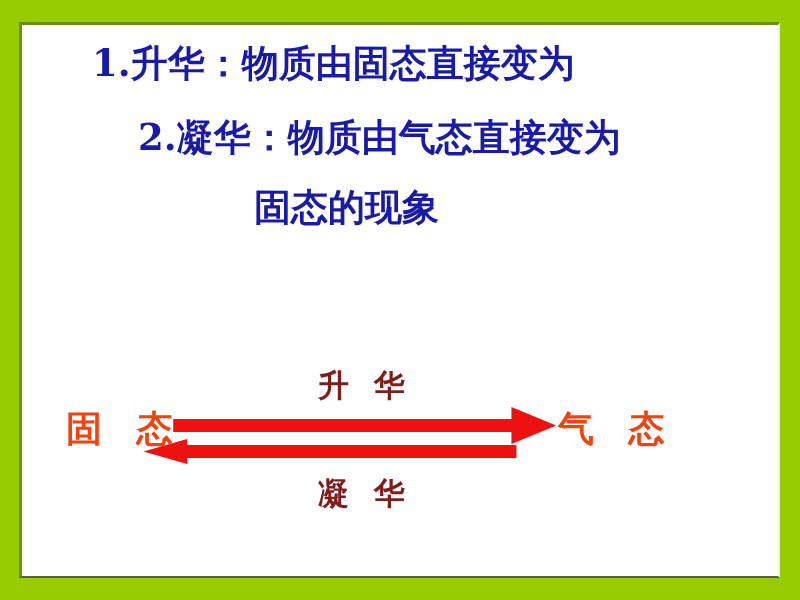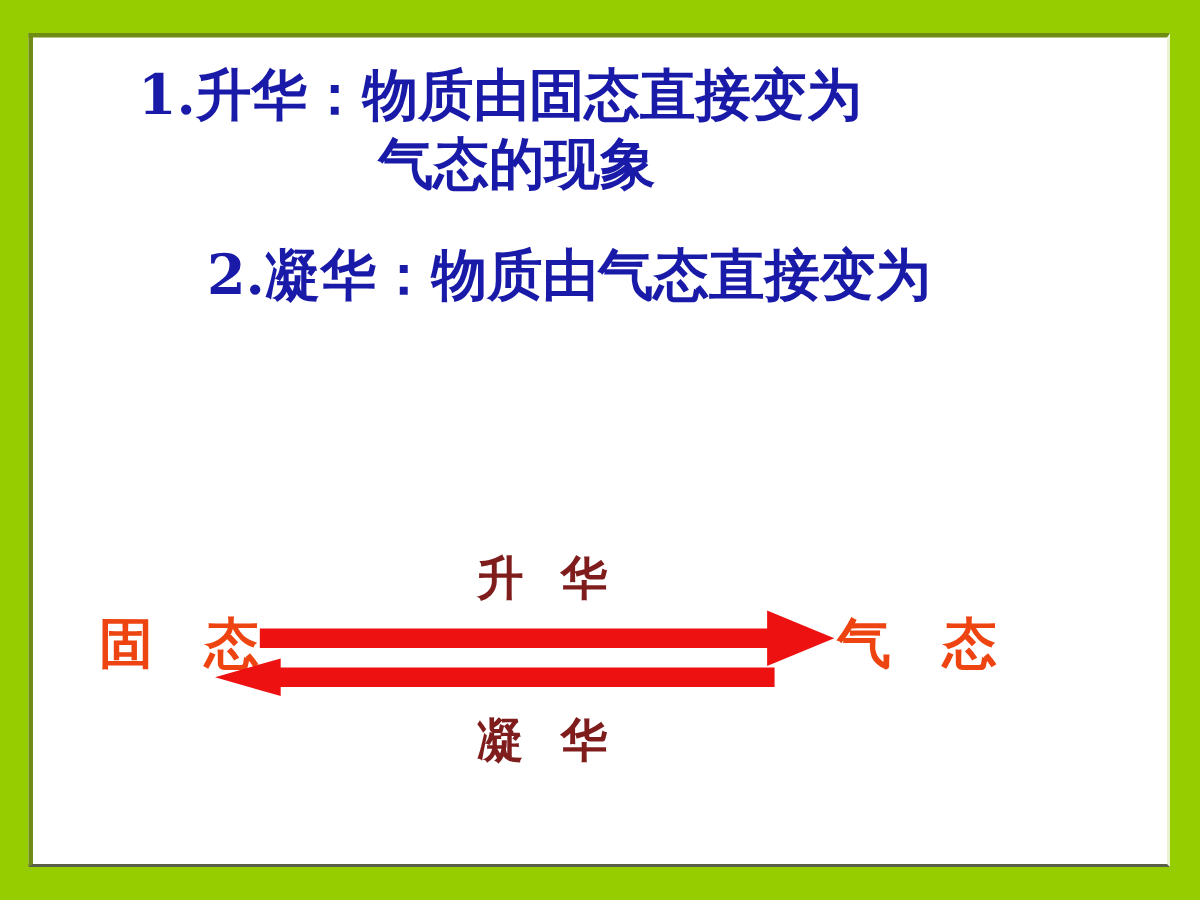--- a/index.html
+++ b/index.html
@@ -97,22 +97,22 @@
   }
 </style>
 </head>
 <body>
 
 <div class="slide">
   <div class="slide-inner">
 
     <div class="definitions">
       <div class="def-line l1">1.升华：物质由固态直接变为</div>
-      <div class="def-line l2">气态的现象</div>
       <div class="def-line l3">2.凝华：物质由气态直接变为</div>
+      <div class="def-line l4">固态的现象</div>
     </div>
 
     <div class="diagram">
 
       <div class="process-label above">升 华</div>
 
       <div class="state-label gas">气 态</div>
 
       <div class="state-label solid">固 态</div>
 

